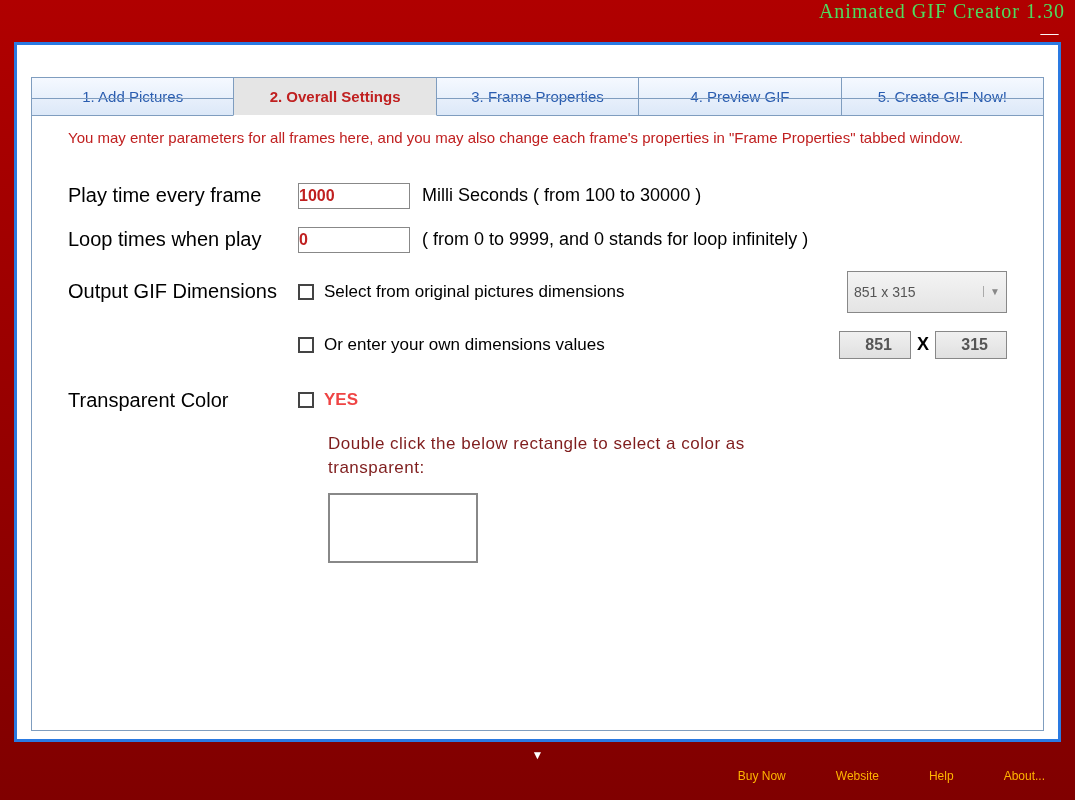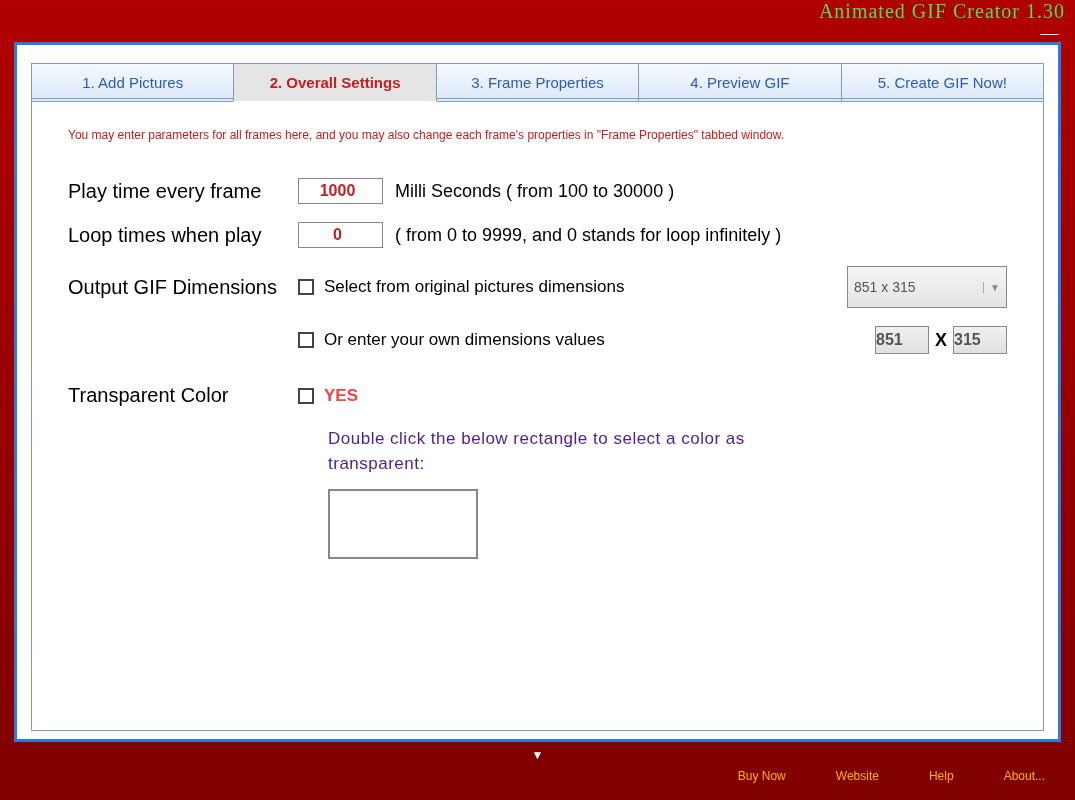--- a/index.html
+++ b/index.html
@@ -50,58 +50,58 @@
   flex: 1;
   border: 1px solid #7f9dbf;
   background: linear-gradient(#f5f9ff, #dce8f8);
   text-align: center;
   padding: 10px 4px;
   font-size: 15px;
   color: #2a5db0;
   cursor: pointer;
   margin-left: -1px;
   position: relative;
-  top: 4px;
+  top: 18px;
 }
 .tab:first-child { margin-left: 0; }
 .tab.active {
   background: #e5e5e5;
   color: #c02020;
   font-weight: bold;
   border-bottom: 1px solid #fff;
   z-index: 2;
 }
 .tab-body {
   border: 1px solid #7f9dbf;
   border-top: 1px solid #7f9dbf;
   position: relative;
   height: 633px;
   padding: 28px 36px;
 }
 .description {
   color: #c02020;
-  font-size: 12px;
+  font-size: 15px;
   line-height: 1.45;
   margin-bottom: 34px;
 }
 .row {
   display: flex;
   align-items: center;
   margin-bottom: 18px;
 }
 .label {
   width: 230px;
   font-size: 20px;
   color: #000;
 }
 .num-input {
-  width: 85px;
+  width: 112px;
   height: 26px;
   border: 1px solid #888;
-  text-align: center;
+  text-align: left;
   padding-right: 6px;
   font-size: 16px;
   font-weight: bold;
   color: #c02020;
   font-family: inherit;
 }
 .hint {
   font-size: 18px;
   margin-left: 12px;
   color: #000;
@@ -131,43 +131,43 @@
   justify-content: space-between;
   margin-left: auto;
 }
 .dim-select .arrow {
   border-left: 1px solid #aaa;
   padding-left: 6px;
   color: #888;
   font-size: 10px;
 }
 .dim-box {
-  width: 54px; height: 28px;
+  width: 72px; height: 28px;
   border: 1px solid #888;
   background: linear-gradient(#f0f0f0,#e0e0e0);
-  text-align: left;
+  text-align: right;
   padding-right: 18px;
   font-size: 16px;
   font-weight: bold;
   color: #555;
   line-height: 26px;
 }
 .dim-x {
   font-size: 18px;
   font-weight: bold;
   margin: 0 6px;
 }
 .yes {
   color: #ef4444;
   font-weight: bold;
   font-size: 17px;
   vertical-align: middle;
 }
 .instr {
-  color: #4c1d95;
+  color: #7f1d1d;
   font-size: 17px;
   line-height: 1.45;
   margin: 20px 0 12px 260px;
   max-width: 450px;
   letter-spacing: 0.5px;
 }
 .color-rect {
   width: 150px;
   height: 70px;
   border: 2px solid #888;

